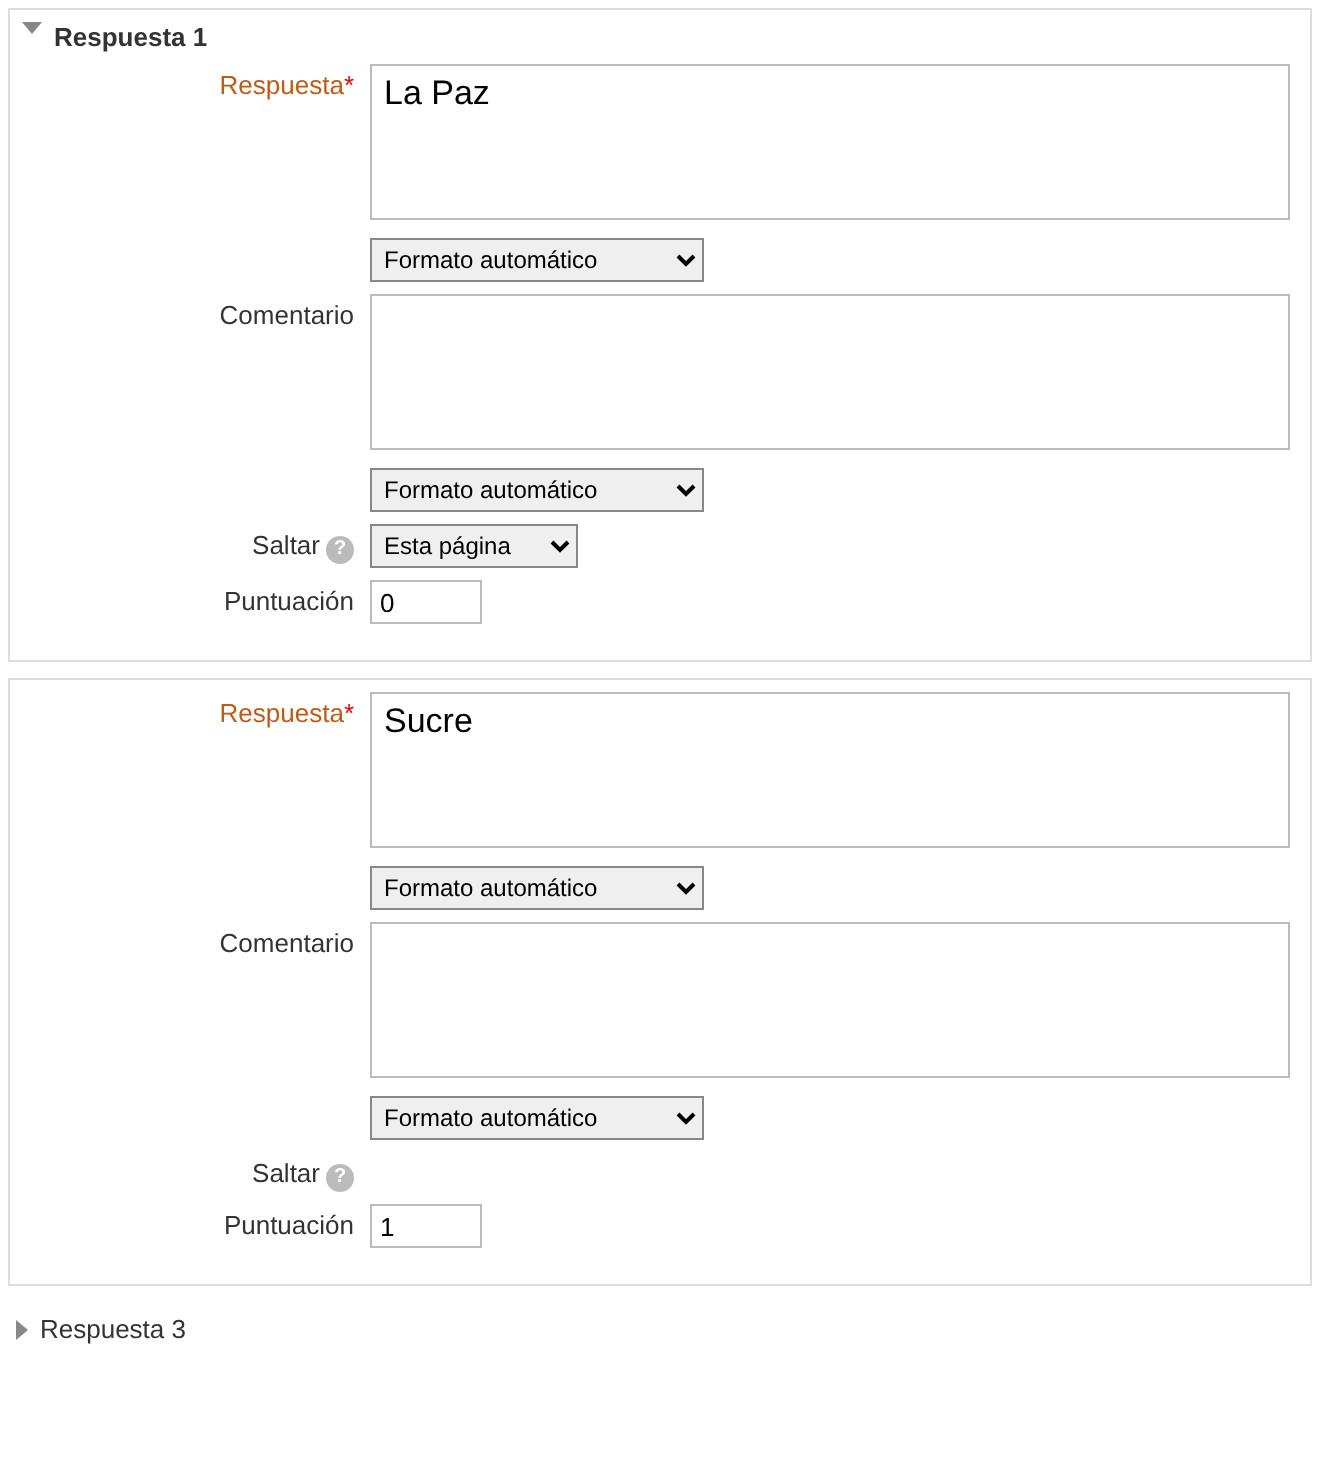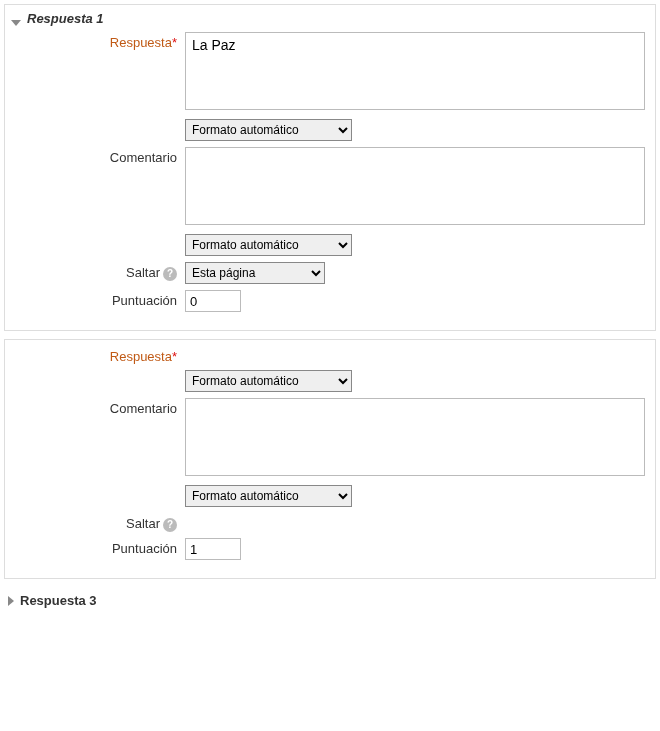--- a/index.html
+++ b/index.html
@@ -11,31 +11,30 @@
     color: #333;
     background: #fff;
   }
   .panel {
     border: 1px solid #ddd;
     margin-bottom: 8px;
     padding: 6px 10px 12px 10px;
   }
   .panel-header {
     display: flex;
-    align-items: flex-end;
+    align-items: flex-start;
     font-weight: bold;
     color: #333;
     margin-left: -4px;
     margin-bottom: 6px;
-    font-style: italic;
   }
   .collapsed-header {
     display: flex;
     align-items: center;
-    font-weight: bold;
+    font-weight: normal;
     color: #333;
     padding: 6px 4px;
   }
   .toggle {
     display: inline-block;
     width: 0; height: 0;
     margin-right: 6px;
   }
   .toggle.open {
     border-left: 5px solid transparent;
@@ -61,32 +60,32 @@
   }
   .label-col.req { color: #c05a16; text-align: right; }
   .req-star { color: #d11; }
   .input-col { flex: 1; }
   textarea.big {
     width: 100%;
     height: 78px;
     border: 1px solid #bbb;
     padding: 4px 6px;
     font-family: Arial, Helvetica, sans-serif;
-    font-size: 14px;
+    font-size: 17px;
     resize: none;
   }
   select {
     border: 1px solid #888;
     background: #efefef;
     font-size: 12px;
     height: 22px;
     padding: 1px 2px;
   }
   select.fmt { width: 167px; }
-  select.jump { width: 140px; }
+  select.jump { width: 104px; }
   input.score {
     width: 56px;
     height: 22px;
     border: 1px solid #bbb;
     padding: 2px 4px;
     font-size: 13px;
   }
   .help {
     display: inline-flex;
     align-items: center;
@@ -131,20 +130,21 @@
         <div class="input-col"><select class="jump"><option>Esta página</option><option>Página siguiente</option></select></div>
       </div>
       <div class="row">
         <div class="label-col"><span>Puntuación</span></div>
         <div class="input-col"><input type="text" class="score" value="0" style=""></div>
       </div>
     </div>
     <div class="panel">
       <div class="row">
         <div class="label-col req"><span><span>Respuesta</span><span class="req-star">*</span></span></div>
+        <div class="input-col"><textarea class="big" style="">Sucre</textarea></div>
       </div>
       <div class="row">
         <div class="label-col"></div>
         <div class="input-col"><select class="fmt"><option>Formato automático</option></select></div>
       </div>
       <div class="row">
         <div class="label-col"><span>Comentario</span></div>
         <div class="input-col"><textarea class="big" style=""></textarea></div>
       </div>
       <div class="row">

